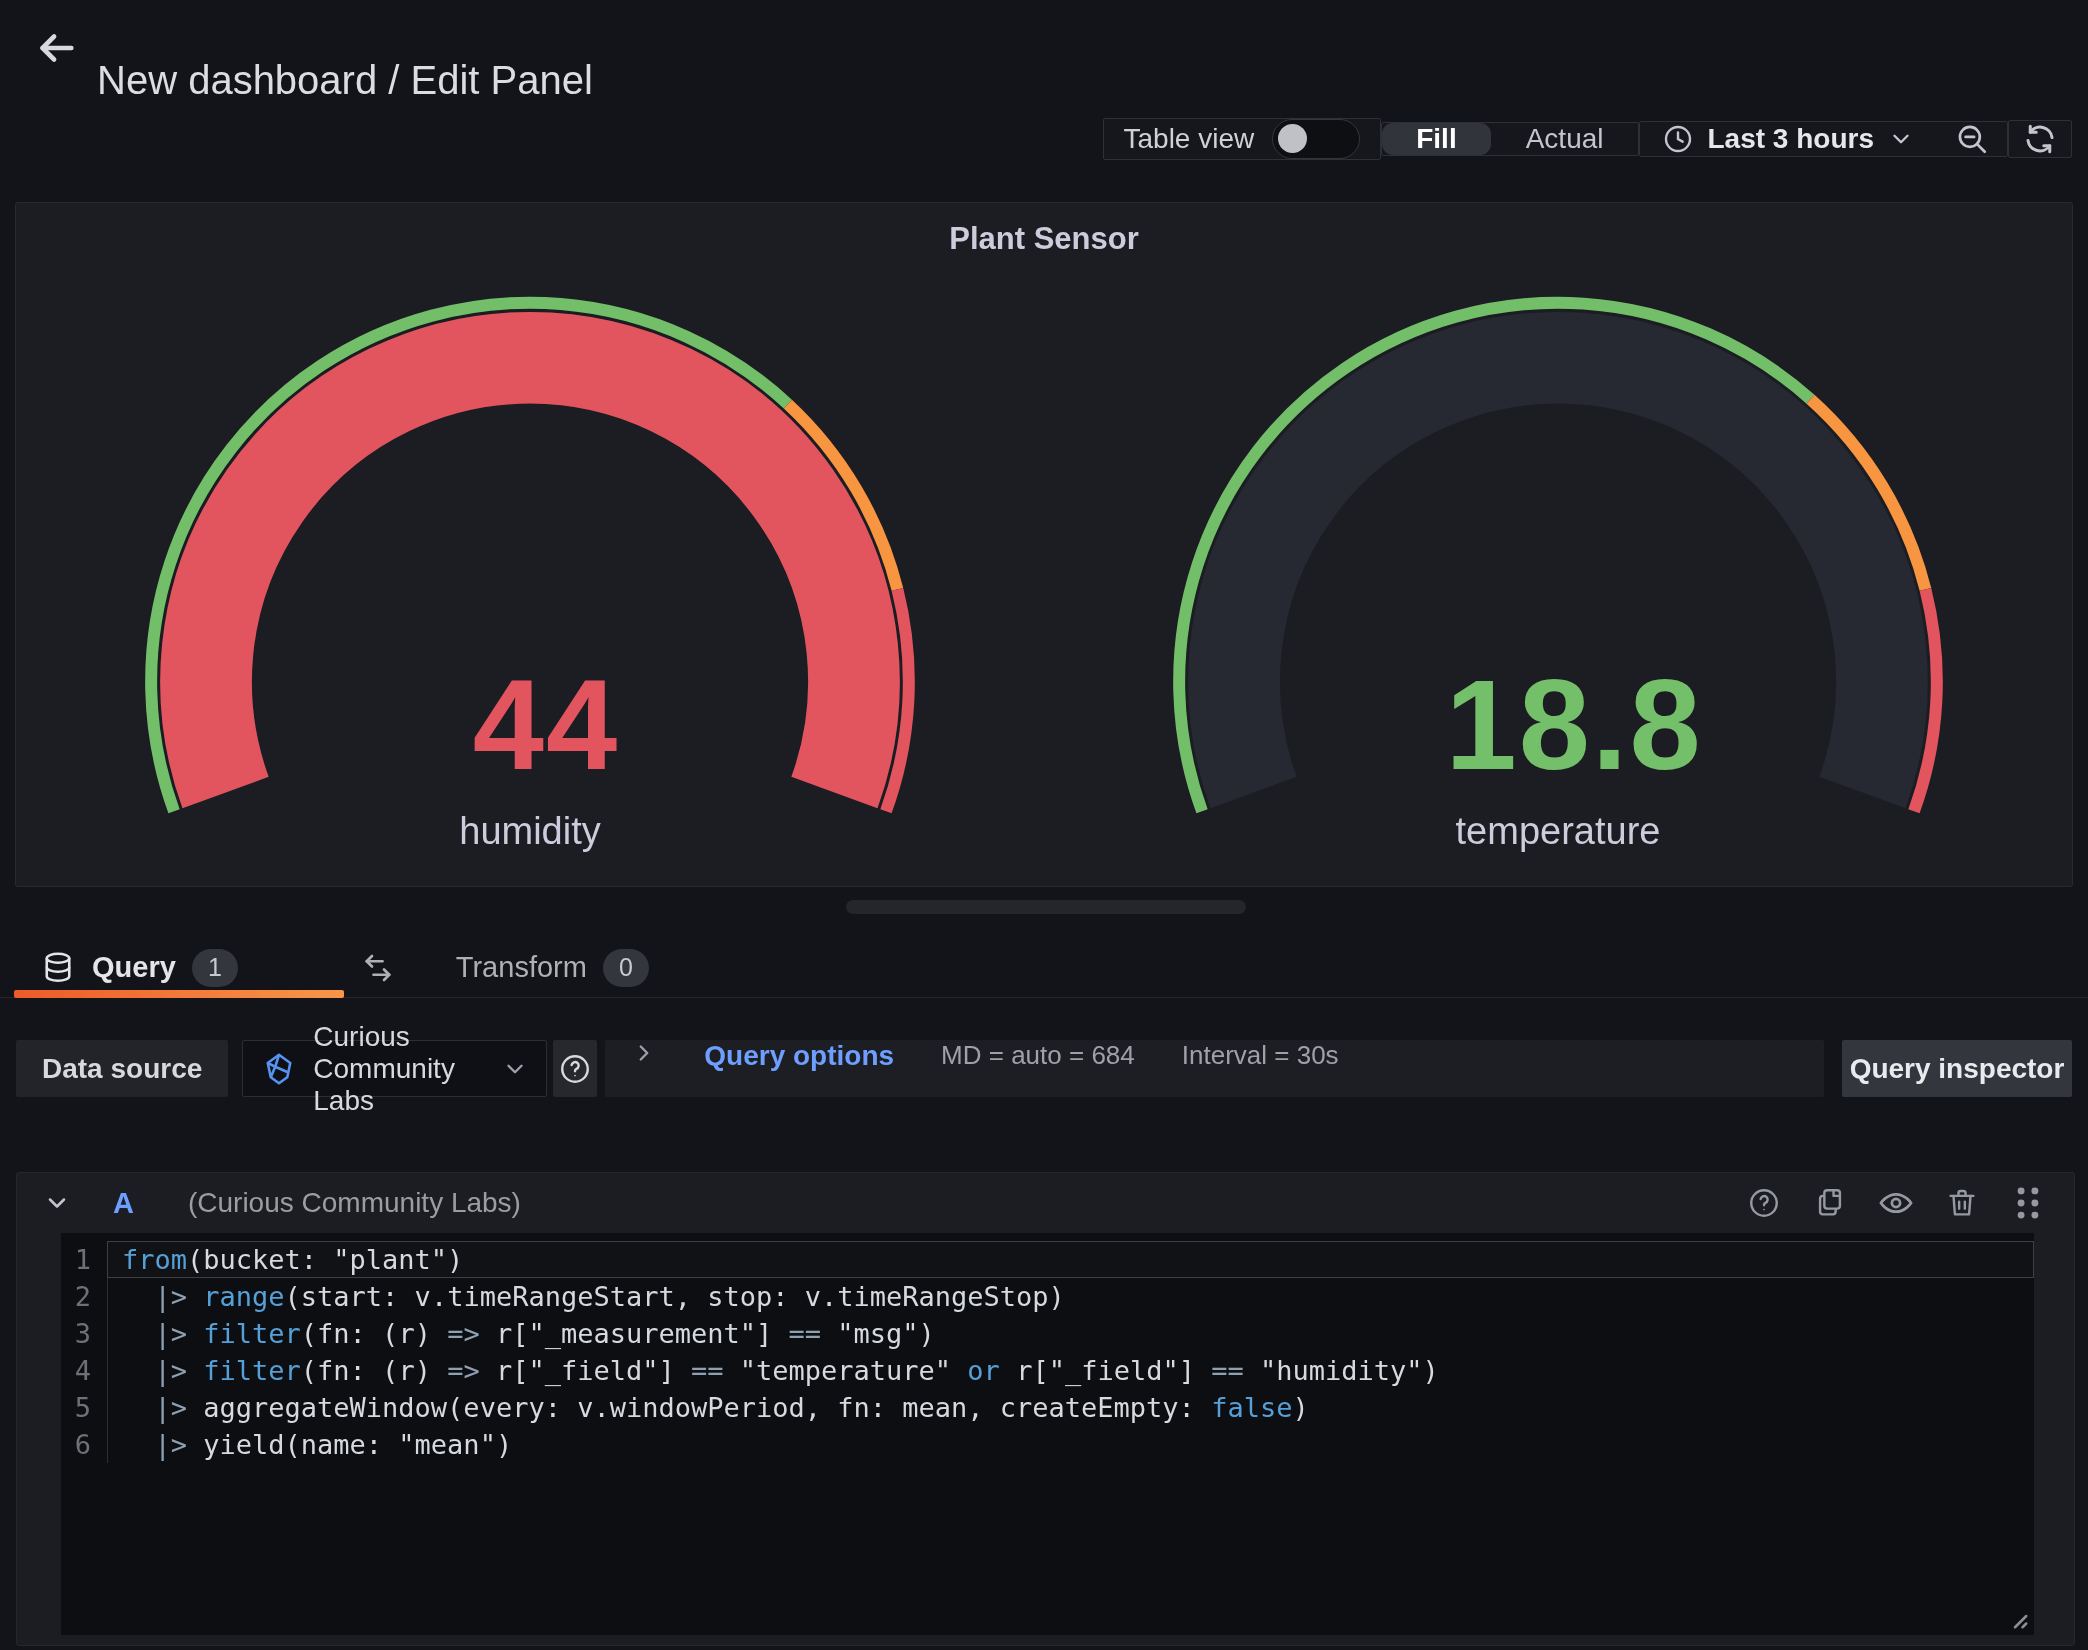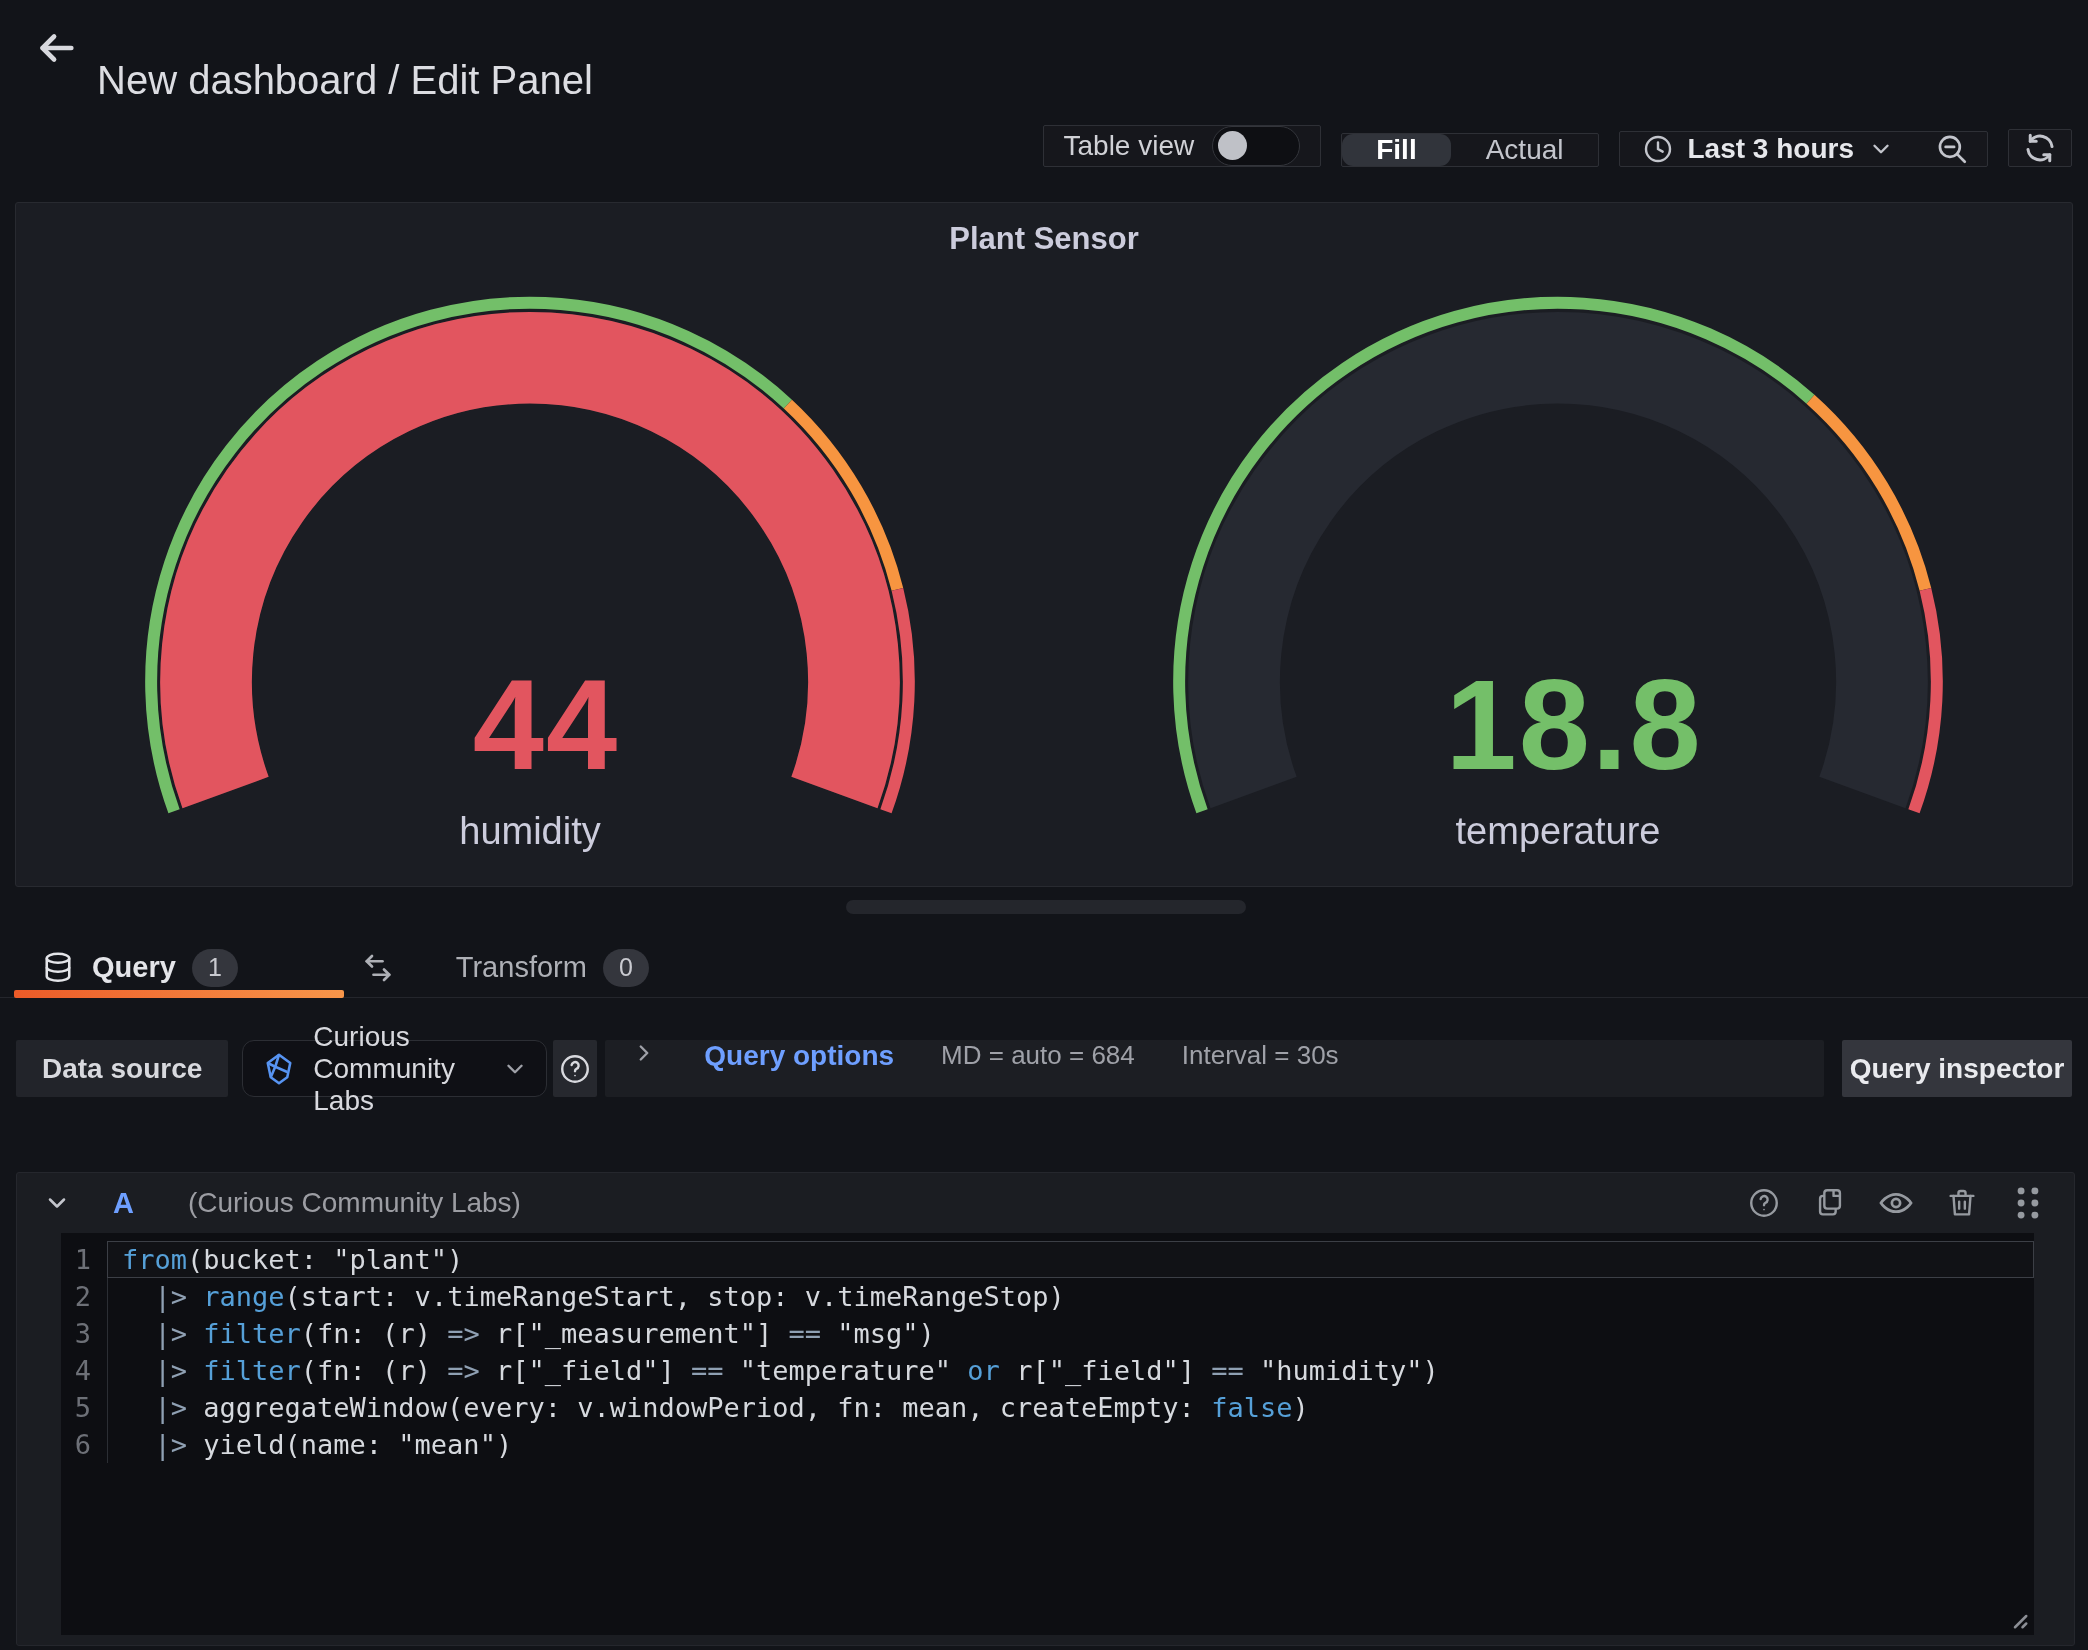--- a/index.html
+++ b/index.html
@@ -7,21 +7,21 @@
   .screen {
     position: relative; width: 2088px; height: 1650px;
     background: #121419; overflow: hidden;
     font-family: "Liberation Sans", sans-serif; color: #d8d9de;
   }
   
   .hdr-back { position:absolute; left:30px; top:22px; width:52px; height:52px;
     display:flex; align-items:center; justify-content:center; cursor:pointer; }
   .hdr-title { position:absolute; left:97px; top:22px; font-size:40px; font-weight:400; color:#dcdde2;margin-top:36px; }
   
-  .toolbar { position:absolute; top:110px; right:16px; display:flex; gap:20px; align-items:flex-end; height:57px; }
+  .toolbar { position:absolute; top:110px; right:16px; display:flex; align-items:center; height:57px; }
   .tb-box { border:1px solid #2e3036; border-radius:2px; background:#16171c;
     display:flex; align-items:center; font-size:28px; }
   .tv-box { padding:0 20px; gap:18px; }
   .tv-label { color:#d0d1d6; }
   .toggle { width:88px; height:40px; border-radius:20px; background:#0e0f13; border:1px solid #33353b; position:relative; cursor:pointer; }
   .toggle-knob { position:absolute; left:5px; top:4px; width:29px; height:29px; border-radius:50%; background:#bfc1c7; }
   .seg-group { padding:0; overflow:hidden; }
   .seg { padding:0 34px; height:100%; display:flex; align-items:center; color:#c3c5cc; cursor:pointer;border-radius:11px; }
   .seg.active { background:#31343b; color:#ffffff; font-weight:bold; }
   .time-box { padding:0; }
@@ -53,21 +53,21 @@
   .tab-label { font-size:29px; font-weight:bold; color:#e4e5e9; }
   .tab.inactive .tab-label { font-weight:500; color:#aeb0b6;margin-left:44px; }
   .tab-badge { min-width:46px; height:38px; padding:0 14px; border-radius:19px; background:#34363d;
     display:flex; align-items:center; justify-content:center; font-size:25px; color:#c9cad0; }
   .tab-underline { position:absolute; left:-20px; bottom:-1px; width:330px; height:8px;
     background:linear-gradient(90deg,#ec5b28,#f8964a); border-radius:2px; }
   
   .ds-row { position:absolute; left:16px; top:1040px; right:16px; height:57px; display:flex; align-items:stretch; }
   .ds-label { background:#22242a; border-radius:2px; display:flex; align-items:center; padding:0 26px;
     font-size:28px; font-weight:bold; color:#d8d9de; }
-  .ds-select { margin-left:14px; width:305px; background:#0f1015; border:1px solid #2c2e34; border-radius:12px;
+  .ds-select { margin-left:14px; width:305px; background:#0f1015; border:1px solid #2c2e34; border-radius:2px;
     display:flex; align-items:center; gap:16px; padding:0 18px; cursor:pointer; }
   .ds-select-name { font-size:28px; color:#d8d9de; flex:1; }
   .ds-help { margin-left:6px; width:44px; background:#26282e; border-radius:2px;
     display:flex; align-items:center; justify-content:center; cursor:pointer; }
   .ds-options { margin-left:8px; flex:1; background:#1c1e23; border-radius:2px;
     display:flex; align-items:flex-start; gap:47px; padding:0 26px; }
   .qo-link { font-size:28px; font-weight:bold; color:#6e9fff; cursor:pointer; }
   .qo-meta { font-size:26px; color:#9fa1a8; }
   .ds-inspector { margin-left:18px; width:230px; background:#34363d; border-radius:2px;
     display:flex; align-items:center; justify-content:center; font-size:28px; font-weight:bold; color:#e9eaee; cursor:pointer; }

